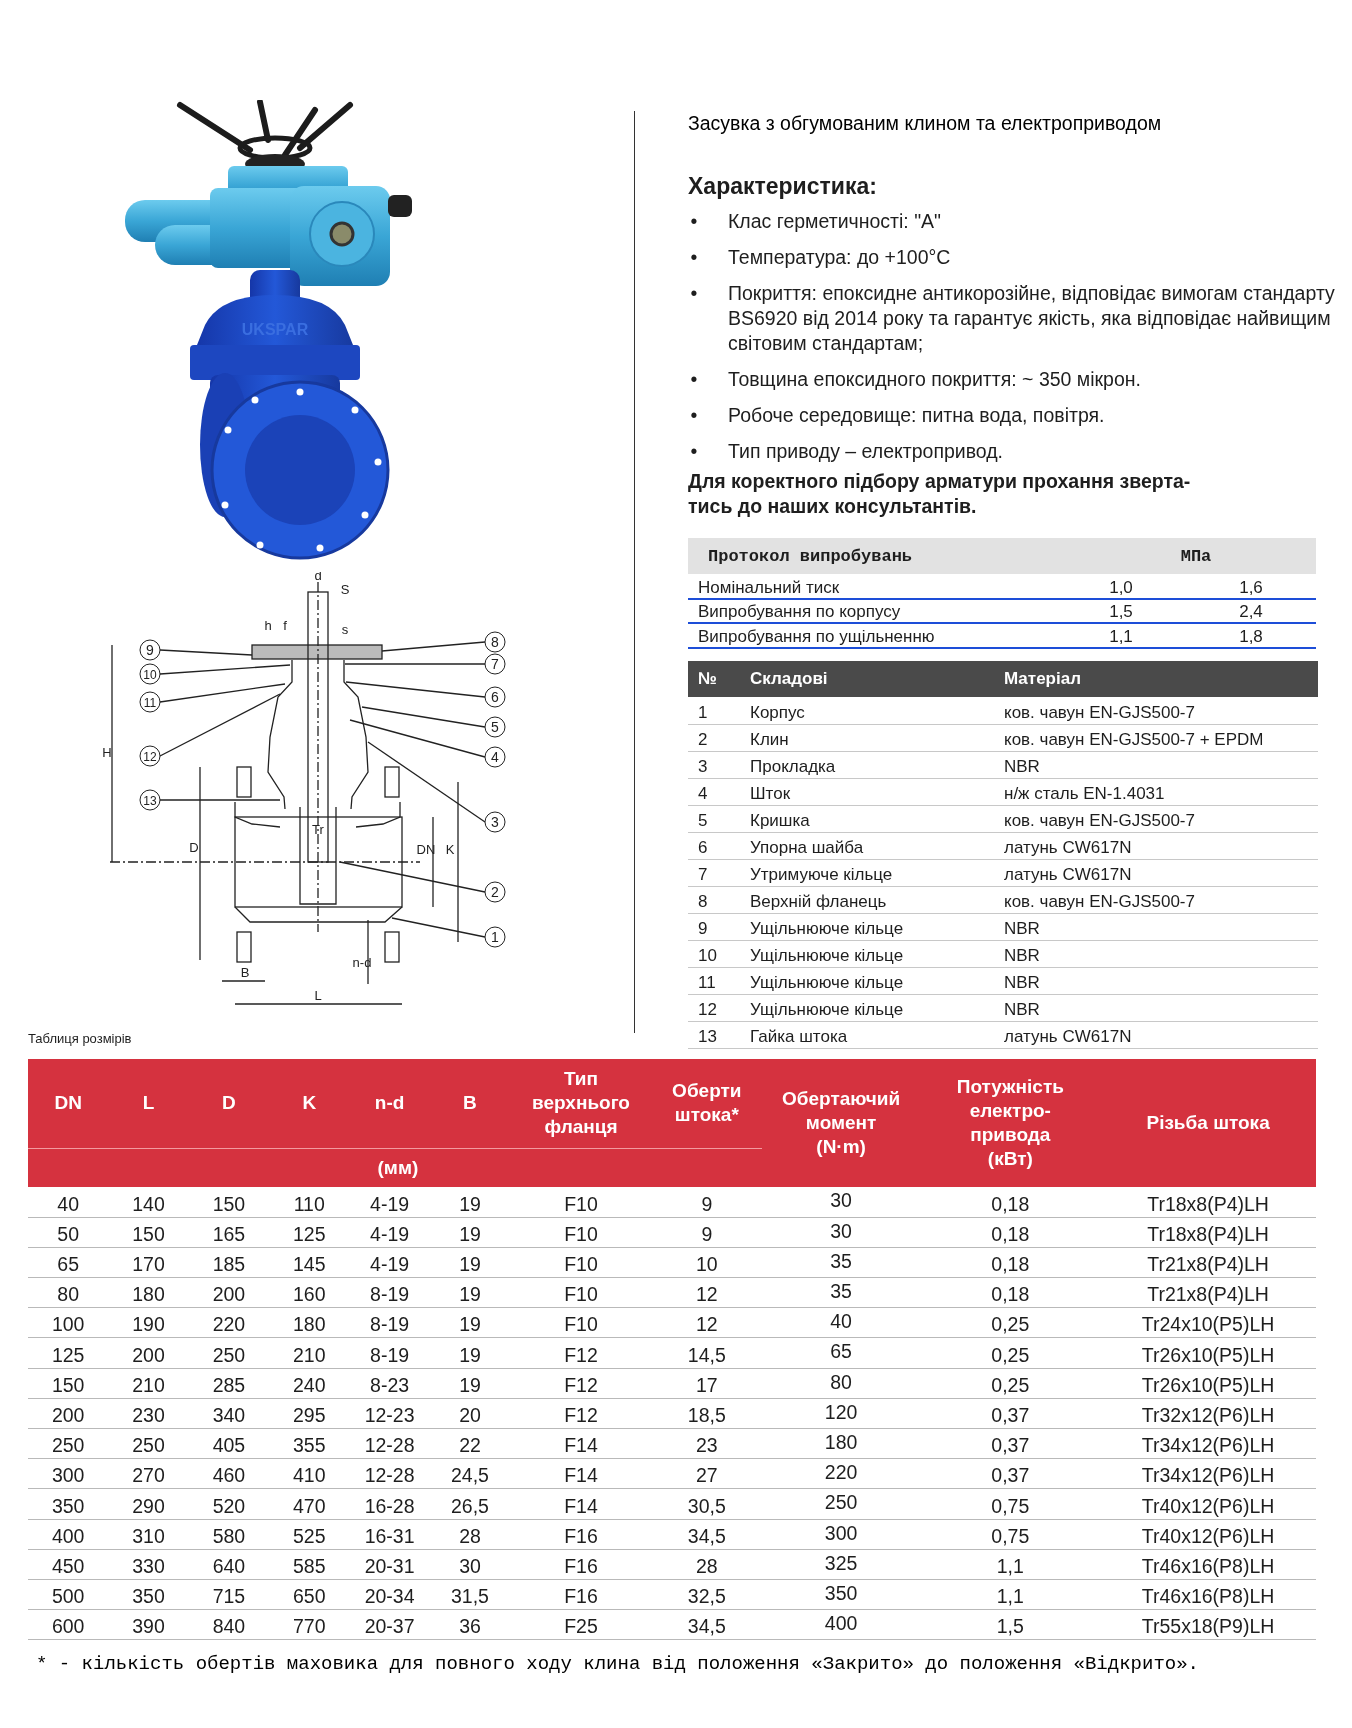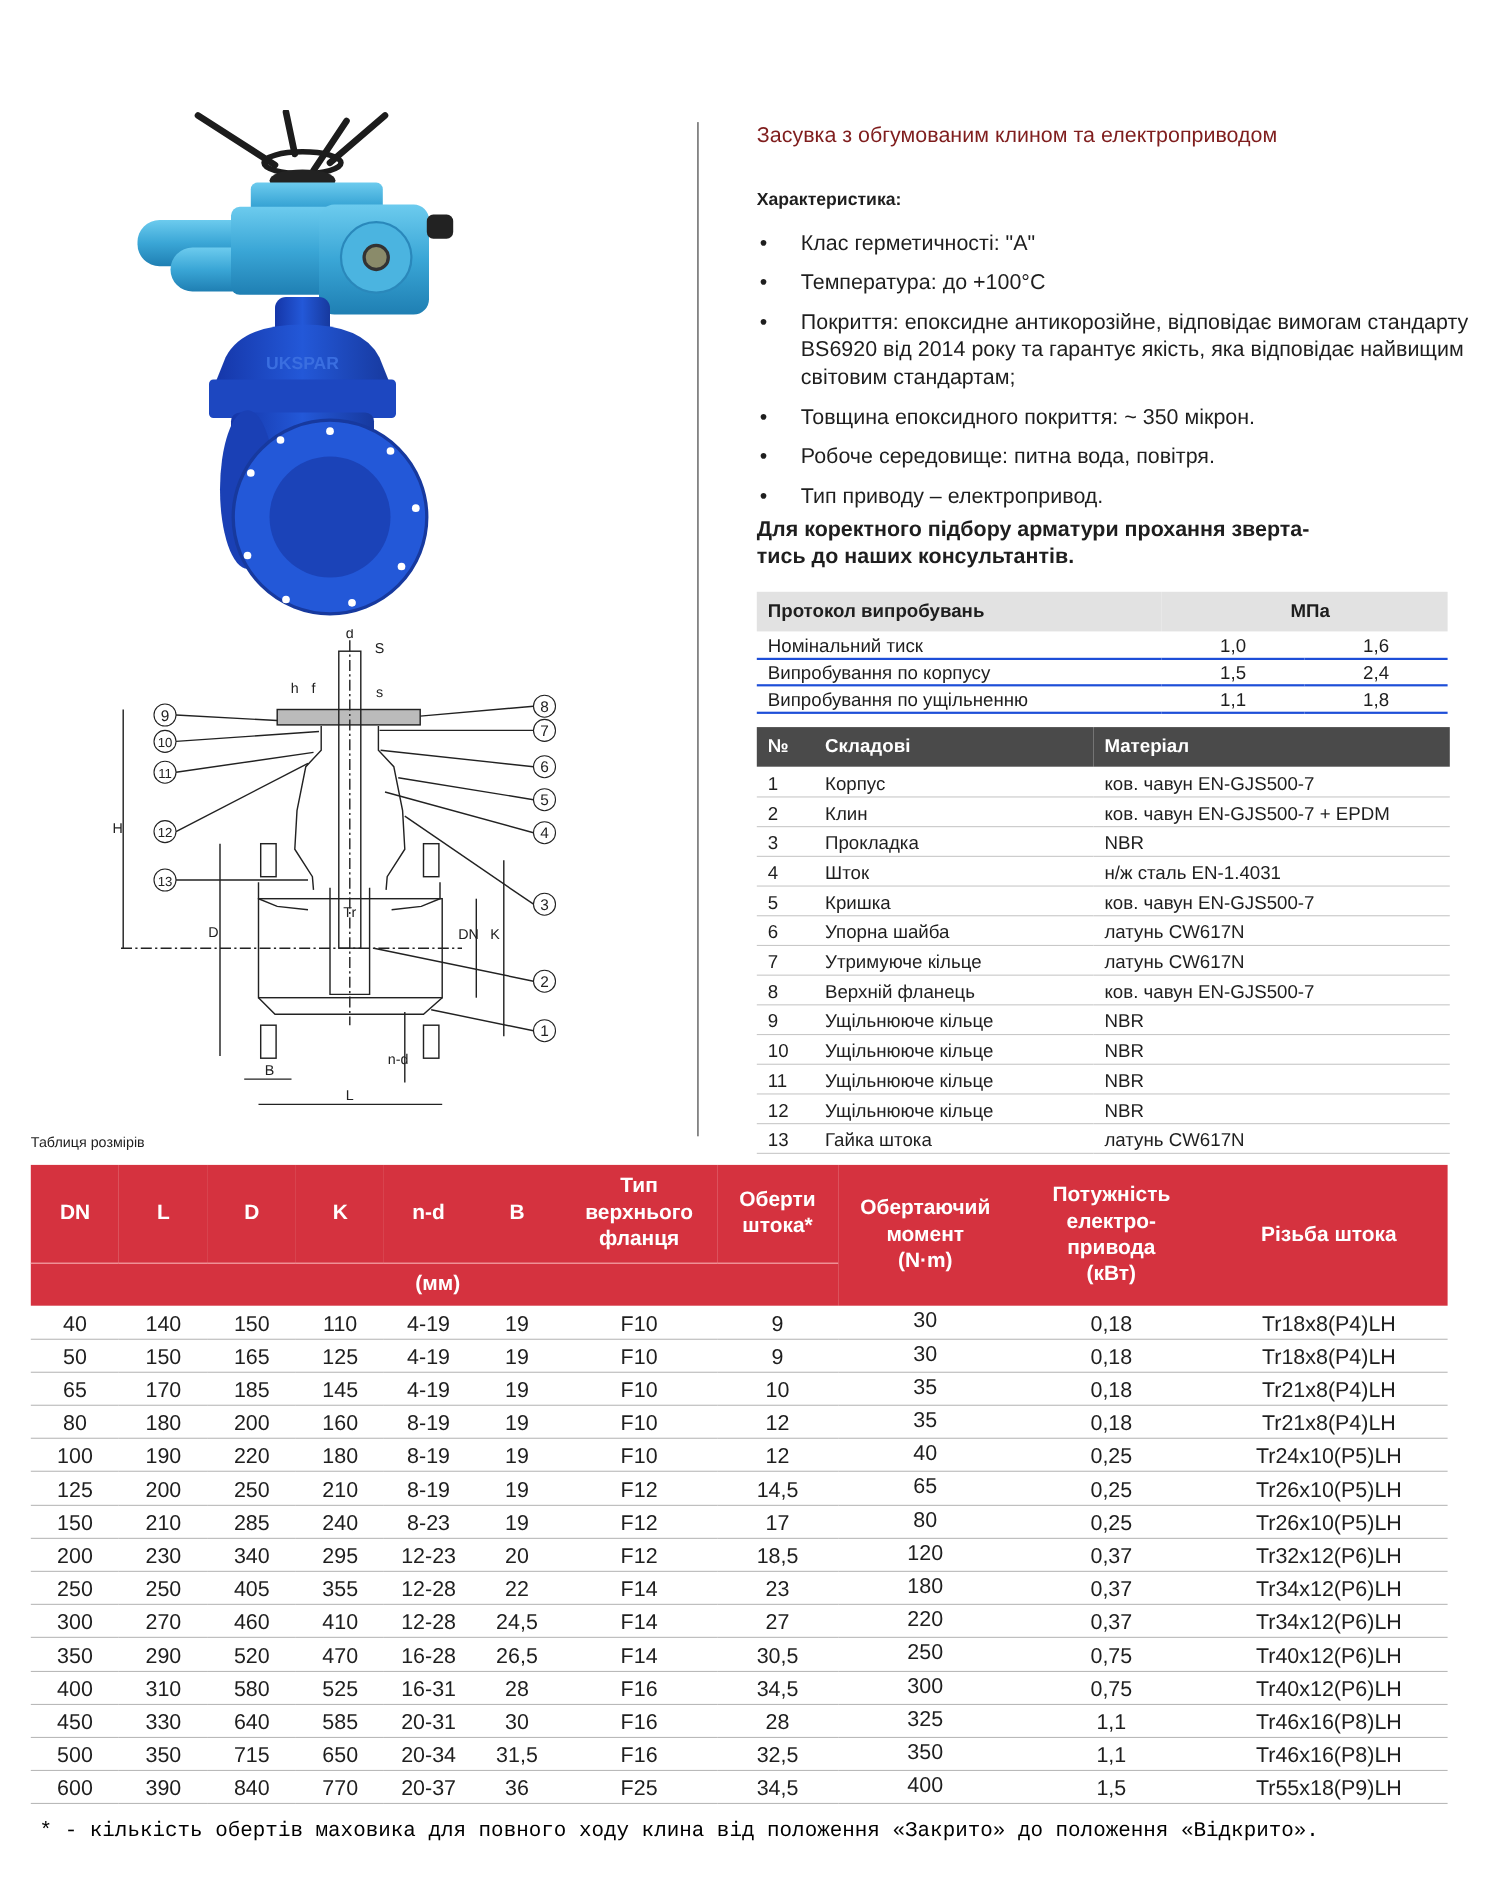--- a/index.html
+++ b/index.html
@@ -7,30 +7,30 @@
   body { font-family: "Liberation Sans", "DejaVu Sans", sans-serif; color: #1e1e1e; position: relative; }
 
   .divider { position: absolute; left: 634px; top: 111px; width: 1px; height: 922px; background: #333; }
 
   
   .photo { position: absolute; left: 110px; top: 100px; width: 340px; height: 470px; }
   
   .drawing { position: absolute; left: 100px; top: 572px; width: 430px; height: 450px; }
 
   
-  .desc { position: absolute; left: 688px; top: 111px; width: 640px; font-size: 19.5px; line-height: 25px; color: #7f1d1d; }
-  .specs-title { position: absolute; left: 688px; top: 173px; font-size: 16px; font-weight: bold; }
+  .desc { position: absolute; left: 688px; top: 111px; width: 640px; font-size: 19.5px; line-height: 25px; color: #000000; }
+  .specs-title { position: absolute; left: 688px; top: 173px; font-size: 23px; font-weight: bold; }
   .bullets { position: absolute; left: 688px; top: 209px; width: 660px; list-style: none; }
   .bullets li { position: relative; padding-left: 40px; font-size: 19.5px; line-height: 25px; margin-bottom: 11px; }
   .bullets li .dot { position: absolute; left: 0; top: 0; width: 12px; text-align: center; }
   .note { position: absolute; left: 688px; top: 469px; width: 650px; font-size: 19.5px; line-height: 25px; font-weight: bold; }
 
   
   .proto { position: absolute; left: 688px; top: 538px; width: 628px; border-collapse: collapse; font-size: 17px; }
-  .proto th { background: #e2e2e2; height: 36px; text-align: left; font-weight: bold; padding-left: 10px; }
+  .proto th { background: #e2e2e2; height: 36px; text-align: left; font-weight: bold; padding-left: 20px; font-family: Liberation Mono, monospace; }
   .proto th.mpa { text-align: center; }
   .proto td { height: 24.5px; border-bottom: 2px solid #1d4ed8; padding: 0 10px; vertical-align: bottom; }
   .proto td.num { text-align: center; width: 130px; }
 
   
   .parts { position: absolute; left: 688px; top: 661px; width: 630px; border-collapse: collapse; font-size: 17px; }
   .parts th { background: #4a4a4a; color: #fff; height: 36px; text-align: left; font-weight: bold; padding-left: 10px; }
   .parts td { height: 27px; border-bottom: 1.5px solid #c8c8c8; padding-left: 10px; vertical-align: bottom; padding-bottom: 1px; }
   .parts td.n { width: 52px; }
   .parts td.c { width: 254px; }

